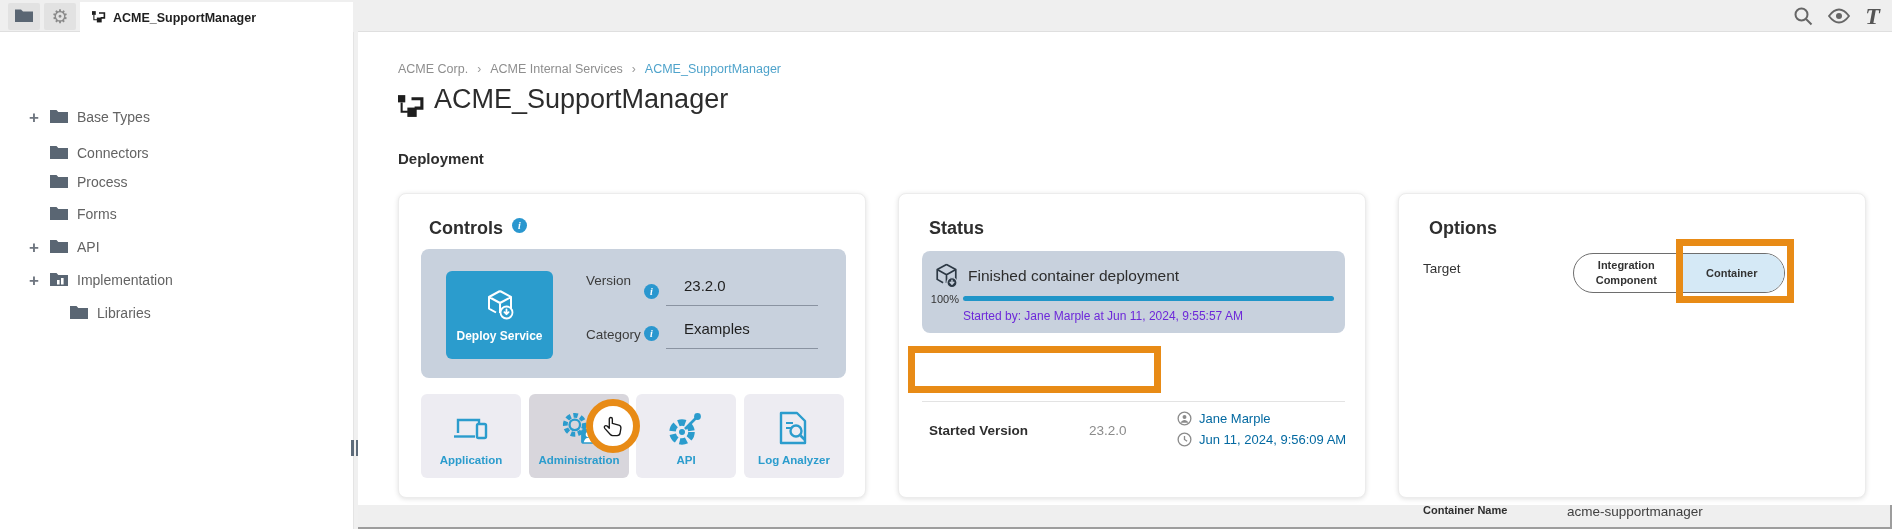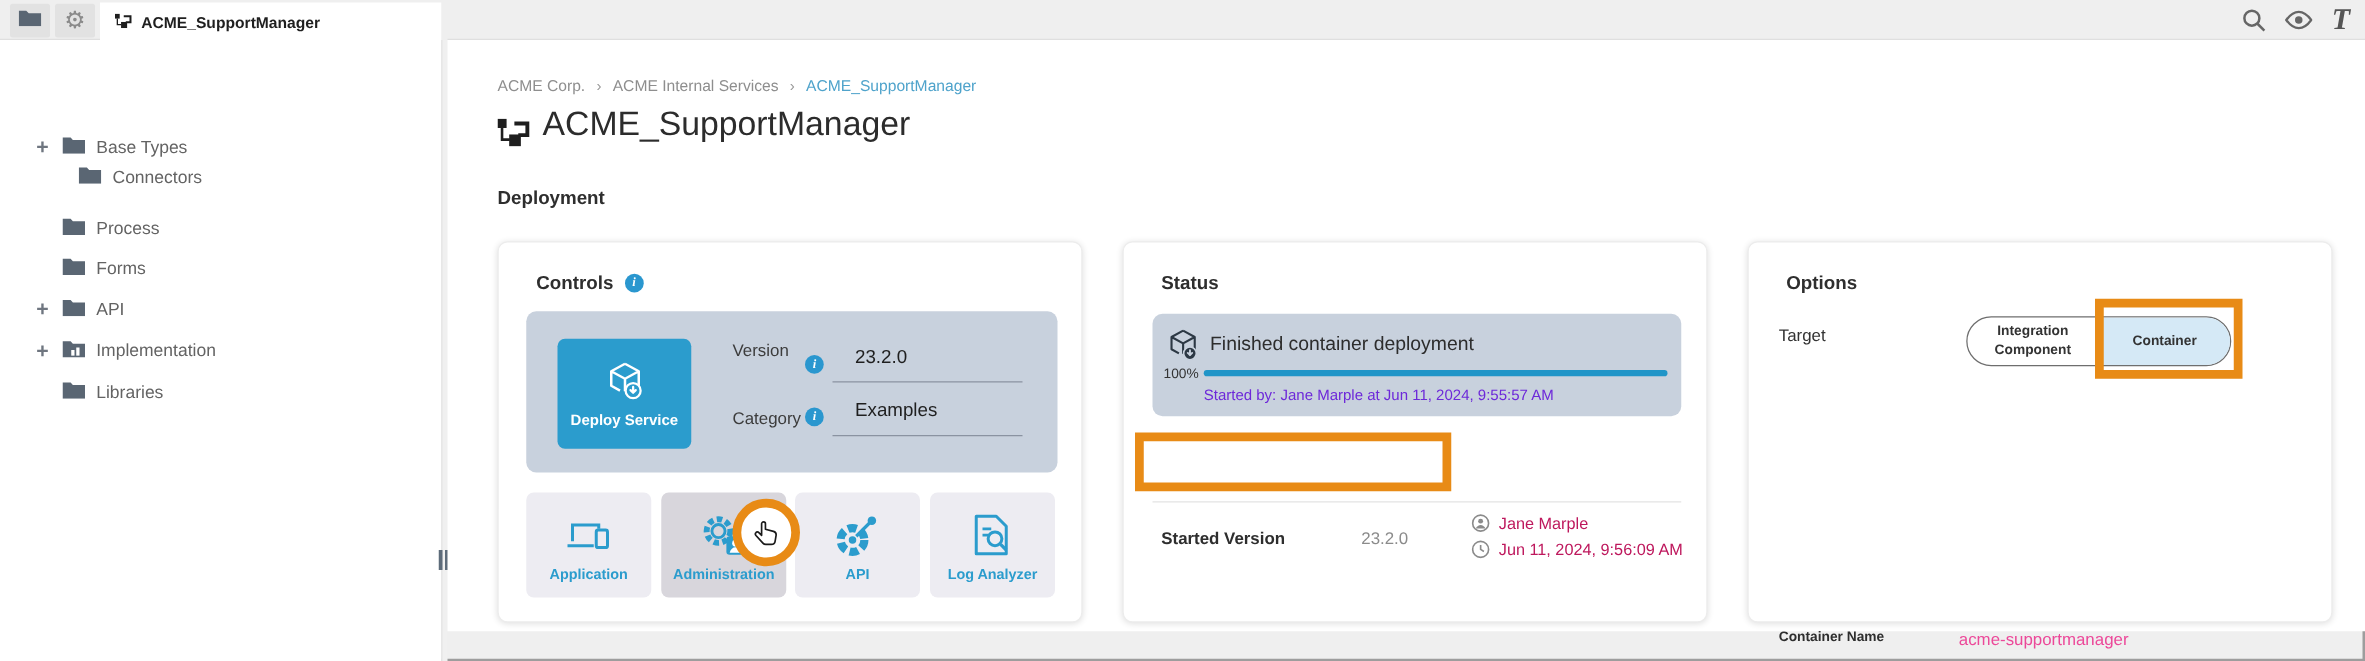--- a/index.html
+++ b/index.html
@@ -37,41 +37,41 @@
   
   .main-surface{position:absolute;left:358px;top:32px;width:1534px;height:473px;background:#fff;}
   .crumb{position:absolute;left:398px;top:62px;font-size:12.5px;color:#8e8e8e;display:flex;gap:9px;align-items:center;}
   .crumb .sep{color:#9a9a9a;font-size:12px;}
   .crumb .current{color:#4fa3cb;}
   .page-title{position:absolute;left:434px;top:84px;font-size:27px;font-weight:500;color:#2c2c2c;}
   .section-h{position:absolute;left:398px;top:150px;font-size:15px;font-weight:bold;color:#2e2e2e;}
   
   .card{position:absolute;top:193px;width:468px;height:305px;background:#fff;border:1px solid #ececec;
         border-radius:8px;box-sizing:border-box;box-shadow:0 1px 5px rgba(0,0,0,.12);}
-  .card-h{position:absolute;left:30px;top:24px;font-size:15px;font-weight:bold;color:#2e2e2e;display:flex;align-items:center;gap:9px;}
+  .card-h{position:absolute;left:30px;top:24px;font-size:18px;font-weight:bold;color:#2e2e2e;display:flex;align-items:flex-start;gap:9px;}
   .info-icon{display:inline-flex;width:15px;height:15px;border-radius:50%;background:#2a97cf;color:#fff;
              align-items:center;justify-content:center;font-size:10px;font-weight:bold;font-family:"Liberation Serif",serif;font-style:italic;}
   .info-icon::after{content:"i";}
   .slate{position:absolute;background:#c8d1dd;border-radius:8px;}
   .deploy-btn{position:absolute;left:25px;top:22px;width:107px;height:88px;background:#2b9ccd;border-radius:6px;
               display:flex;flex-direction:column;align-items:center;justify-content:center;gap:9px;cursor:pointer;}
   .deploy-btn span{font-size:12px;font-weight:bold;color:#fff;}
   .f-label{position:absolute;font-size:13.5px;color:#3c3c3c;}
   .f-value{position:absolute;font-size:15px;color:#1f1f1f;}
   .f-line{position:absolute;width:152px;height:1px;background:#8a93a1;}
   .tile{position:absolute;top:200px;width:100px;height:84px;background:#edecf2;border-radius:6px;cursor:pointer;
         display:flex;flex-direction:column;align-items:center;justify-content:flex-start;padding-top:14px;box-sizing:border-box;}
   .tile.hovered{background:#d8d6dc;}
   .tile span{position:absolute;bottom:12px;font-size:11.5px;font-weight:bold;color:#2b9ccd;white-space:nowrap;}
   .cursor-ring{position:absolute;left:187px;top:205px;width:40px;height:40px;border:7px solid #e88b16;border-radius:50%;
                background:#fff;display:flex;align-items:center;justify-content:center;z-index:5;}
   .annotation{position:absolute;border:7px solid #e88b16;box-sizing:border-box;pointer-events:none;z-index:5;}
   .bar-track{position:absolute;height:5px;border-radius:3px;background:#2095c8;}
   .gray-val{color:#8b8b8b;}
-  .meta-line{position:absolute;display:flex;align-items:center;gap:7px;font-size:13px;color:#be185d;}
+  .meta-line{position:absolute;display:flex;align-items:center;gap:7px;font-size:13px;color:#0369a1;}
   .divider{position:absolute;height:1px;background:#e3e3e3;}
   .pill{position:absolute;left:174px;top:59px;width:212px;height:40px;border:1px solid #6e6e6e;border-radius:20px;
         display:flex;box-sizing:border-box;overflow:hidden;background:#fff;}
   .pill-seg{flex:1;display:flex;align-items:center;justify-content:center;text-align:center;
             font-size:11px;font-weight:bold;color:#333;line-height:1.35;padding:0 6px;cursor:pointer;}
   .pill-seg.selected{background:#d5e9f6;border-left:1px solid #6e6e6e;}
   .b{font-weight:bold;color:#2e2e2e;}
 </style>
 </head>
 <body>
@@ -121,21 +121,21 @@
 
   <div class="sidebar">
 
     <div class="tree-row" style="top:74px;">
       <span class="tree-plus">+</span>
       <span class="tree-folder"><svg width="18" height="14" viewBox="0 0 18 14">
             <path d="M0 1h6.5l1.8 2H18v11H0z" fill="#5a6673"></path>
           </svg></span>
       <span class="tree-label">Base Types</span>
     </div>
-    <div class="tree-row" style="top:98px;margin-left:13px;">
+    <div class="tree-row" style="top:110px;">
       <span class="tree-folder"><svg width="18" height="14" viewBox="0 0 18 14">
             <path d="M0 1h6.5l1.8 2H18v11H0z" fill="#5a6673"></path>
           </svg></span>
       <span class="tree-label">Connectors</span>
     </div>
     <div class="tree-row" style="top:139px;">
       <span class="tree-folder"><svg width="18" height="14" viewBox="0 0 18 14">
             <path d="M0 1h6.5l1.8 2H18v11H0z" fill="#5a6673"></path>
           </svg></span>
       <span class="tree-label">Process</span>
@@ -155,21 +155,21 @@
     </div>
     <div class="tree-row" style="top:237px;">
       <span class="tree-plus">+</span>
       <span class="tree-folder"><svg width="18" height="14" viewBox="0 0 18 14">
             <path d="M0 1h6.5l1.8 2H18v11H0z" fill="#5a6673"></path>
             <rect x="7" y="8" width="2.6" height="4.5" fill="#fff"></rect>
             <rect x="11" y="6" width="2.6" height="6.5" fill="#fff"></rect>
           </svg></span>
       <span class="tree-label">Implementation</span>
     </div>
-    <div class="tree-row" style="top:270px;">
+    <div class="tree-row" style="top:270px;margin-left:20px;">
       <span class="tree-folder"><svg width="18" height="14" viewBox="0 0 18 14">
             <path d="M0 1h6.5l1.8 2H18v11H0z" fill="#5a6673"></path>
           </svg></span>
       <span class="tree-label">Libraries</span>
     </div>
   </div>
 
   <div class="splitter">
     <div class="grip">
         <div></div>
@@ -331,16 +331,16 @@
     <div class="pill">
       <div class="pill-seg">
         <span>Integration Component</span>
       </div>
       <div class="pill-seg selected">
         <span>Container</span>
       </div>
     </div>
     <div class="annotation" style="left:277px;top:45px;width:118px;height:64px;"></div>
     <span class="abs b" style="left:24px;top:310px;font-size:11px;">Container Name</span>
-    <span class="abs" style="left:168px;top:310px;font-size:13.5px;color:#ec4899;">acme-supportmanager</span>
+    <span class="abs" style="left:168px;top:310px;font-size:13.5px;color:#404040;">acme-supportmanager</span>
   </div>
 
 </div>
 
 </body></html>

